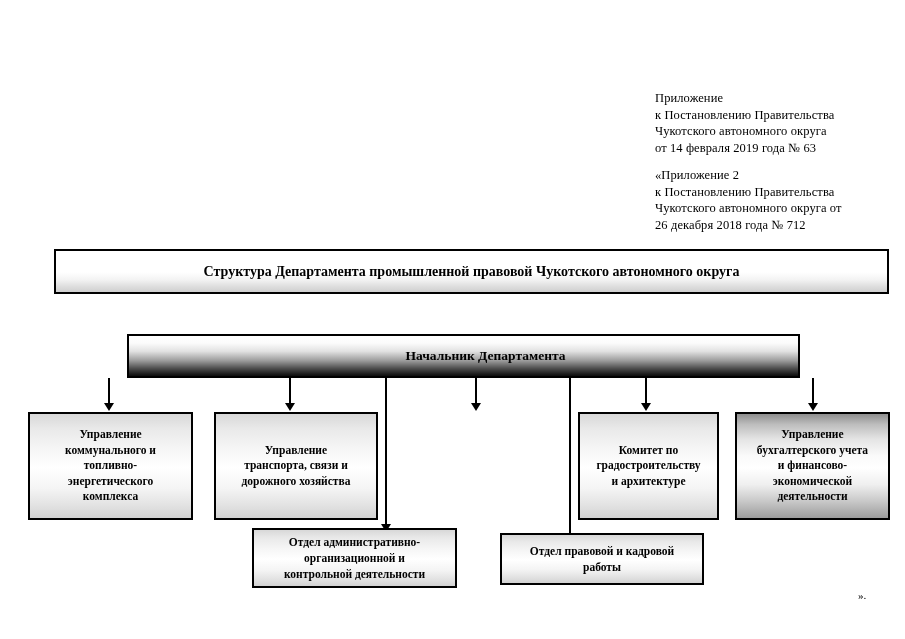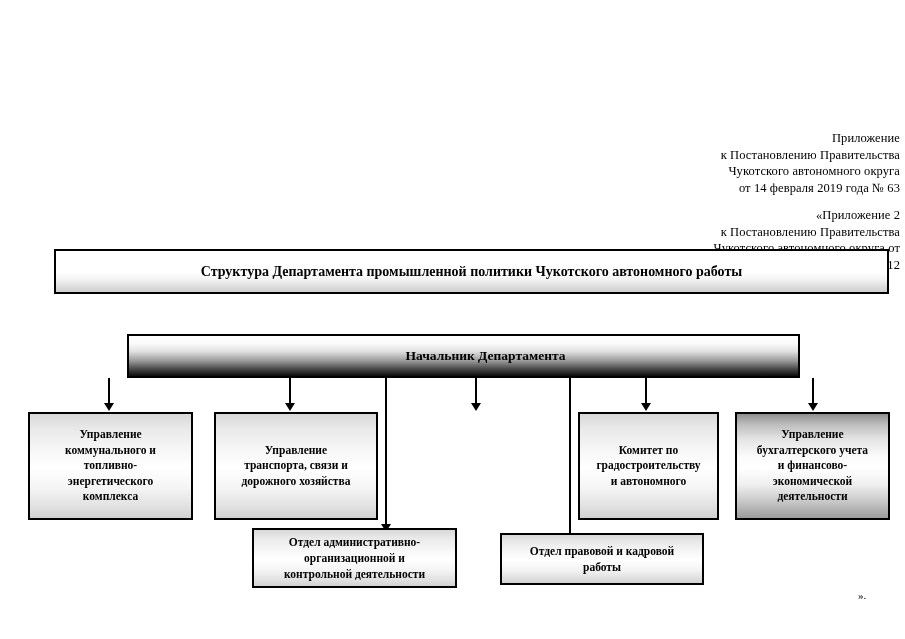--- a/index.html
+++ b/index.html
@@ -13,26 +13,25 @@
     height: 639px;
     background: #ffffff;
     font-family: "Liberation Serif", "DejaVu Serif", serif;
     color: #000000;
     overflow: hidden;
   }
 
   
   .header-block {
     position: absolute;
-    text-align: right;
+    text-align: left;
     font-size: 12.5px;
     line-height: 16.5px;
     letter-spacing: 0.1px;
     white-space: pre-line;
-    margin-top: 40px;
   }
   #hdr-a { left: 655px; top: 90px; width: 245px; }
   #hdr-b { left: 655px; top: 167px; width: 245px; }
 
   
   .box {
     position: absolute;
     border: 2px solid #000000;
     box-sizing: border-box;
     display: flex;
@@ -108,21 +107,21 @@
 к Постановлению Правительства
 Чукотского автономного округа
 от  14 февраля 2019 года №  63</div>
 
   <div class="header-block" id="hdr-b">«Приложение 2
 к Постановлению Правительства
 Чукотского автономного округа от
 26 декабря 2018 года № 712</div>
 
   <div class="box grad-title" style="left:54px; top:249px; width:835px; height:45px; font-size:14px;">
-    <span class="lbl">Структура Департамента промышленной политики Чукотского автономного работы</span>
+    <span class="lbl">Структура Департамента промышленной правовой Чукотского автономного округа</span>
   </div>
 
   <div class="box grad-chief" style="left:127px; top:334px; width:673px; height:44px; font-size:13.5px;padding-left:44px;">
     <span class="lbl">Начальник Департамента</span>
   </div>
 
   <div class="vline" style="left:108px; top:378px; height:28px;"></div>
   <div class="arrowhead" style="left:104px; top:403px;"></div>
 
   <div class="vline" style="left:289px; top:378px; height:28px;"></div>
@@ -153,21 +152,21 @@
   <div class="box grad-light" style="left:214px; top:412px; width:164px; height:108px; font-size:11.5px; line-height:15.5px;">
     <span class="lbl">Управление
 транспорта, связи и
 дорожного хозяйства</span>
   </div>
 
 
   <div class="box grad-light" style="left:578px; top:412px; width:141px; height:108px; font-size:11.5px; line-height:15.5px;">
     <span class="lbl">Комитет по
 градостроительству
-и автономного</span>
+и архитектуре</span>
   </div>
 
   <div class="box grad-accounting" style="left:735px; top:412px; width:155px; height:108px; font-size:11.5px; line-height:15.5px;">
     <span class="lbl">Управление
 бухгалтерского учета
 и финансово-
 экономической
 деятельности</span>
   </div>
 

